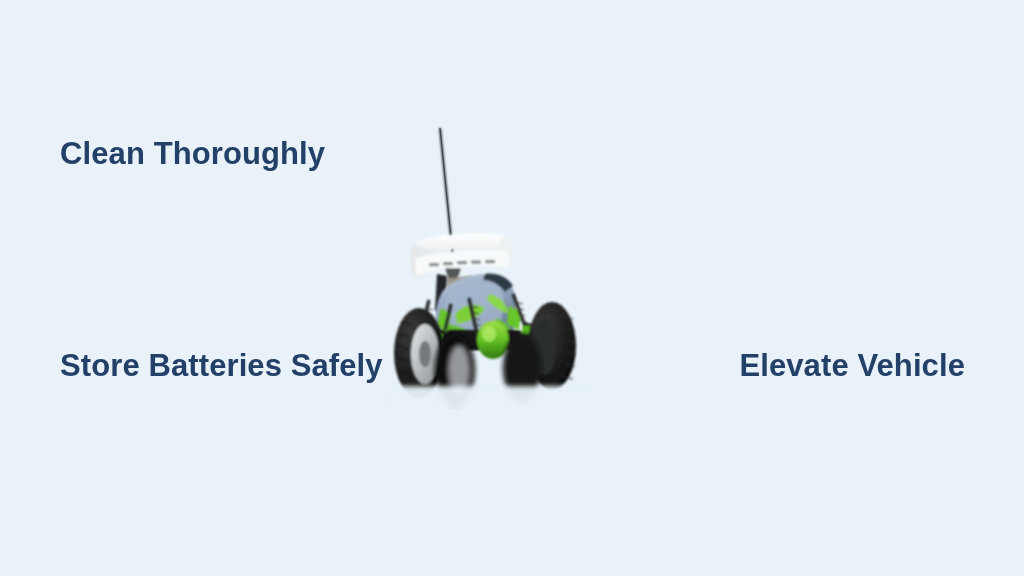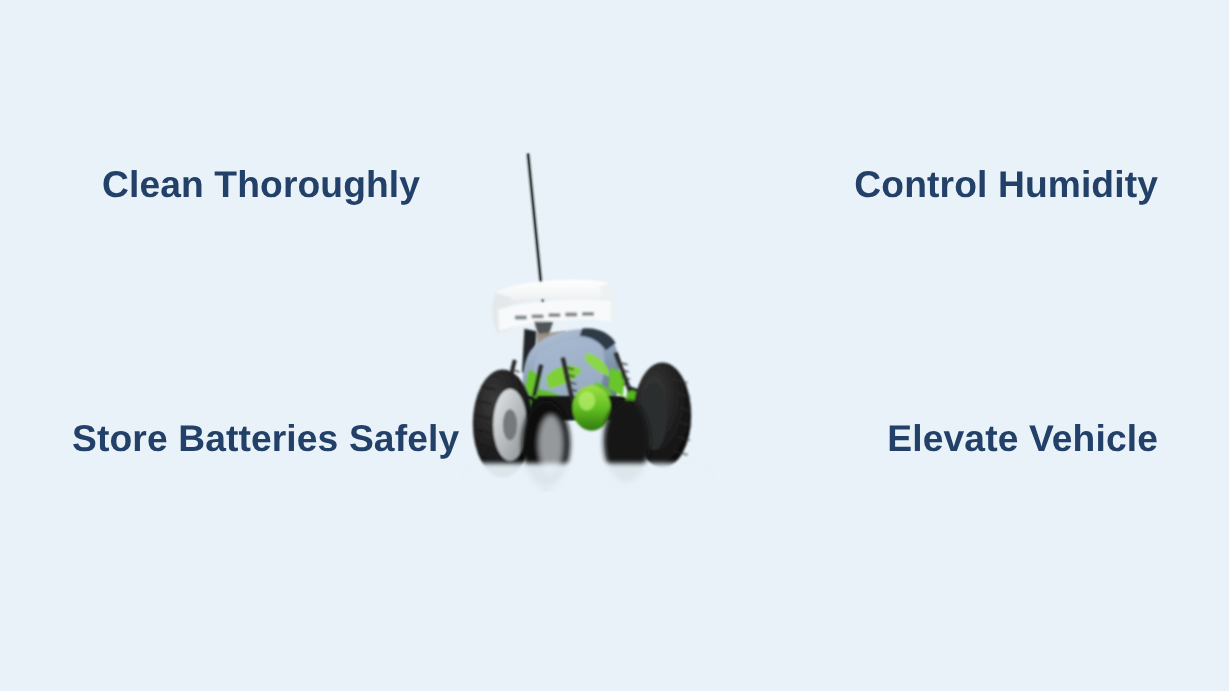--- a/index.html
+++ b/index.html
@@ -25,21 +25,21 @@
     position: absolute;
     font-family: "Liberation Sans", sans-serif;
     font-weight: bold;
     font-size: 31px;
     line-height: 47px;
     color: #234068;
     letter-spacing: 0.1px;
     white-space: pre-line;
   }
 
-  #label-top-left    { left: 60px;  top: 130px; text-align: left; margin-left: 25px; }
+  #label-top-left    { left: 60px;  top: 130px; text-align: left; }
   #label-top-right   { right: 59px; top: 130px; text-align: right; }
   #label-bottom-left { left: 60px;  top: 342px; text-align: left; width: 330px; }
   #label-bottom-right{ right: 59px; top: 342px; text-align: right; }
 
   
   #car {
     position: absolute;
     left: 385px;
     top: 118px;
     width: 210px;
@@ -47,21 +47,20 @@
   }
   #car svg { display: block; width: 210px; height: 292px; }
 </style>
 </head>
 <body>
 
 <div id="slide">
 
   <div class="label" id="label-top-left">Clean Thoroughly</div>
 
-  <div class="label" id="label-top-right">Control Humidity</div>
 
   <div class="label" id="label-bottom-right">Elevate Vehicle</div>
 
   <div class="label" id="label-bottom-left">Store Batteries Safely</div>
 
   <div id="car">
     <svg viewBox="0 0 210 292" xmlns="http://www.w3.org/2000/svg">
       <defs>
         <linearGradient id="gWing" x1="0" y1="0" x2="0" y2="1">
           <stop offset="0" stop-color="#ffffff"></stop>

